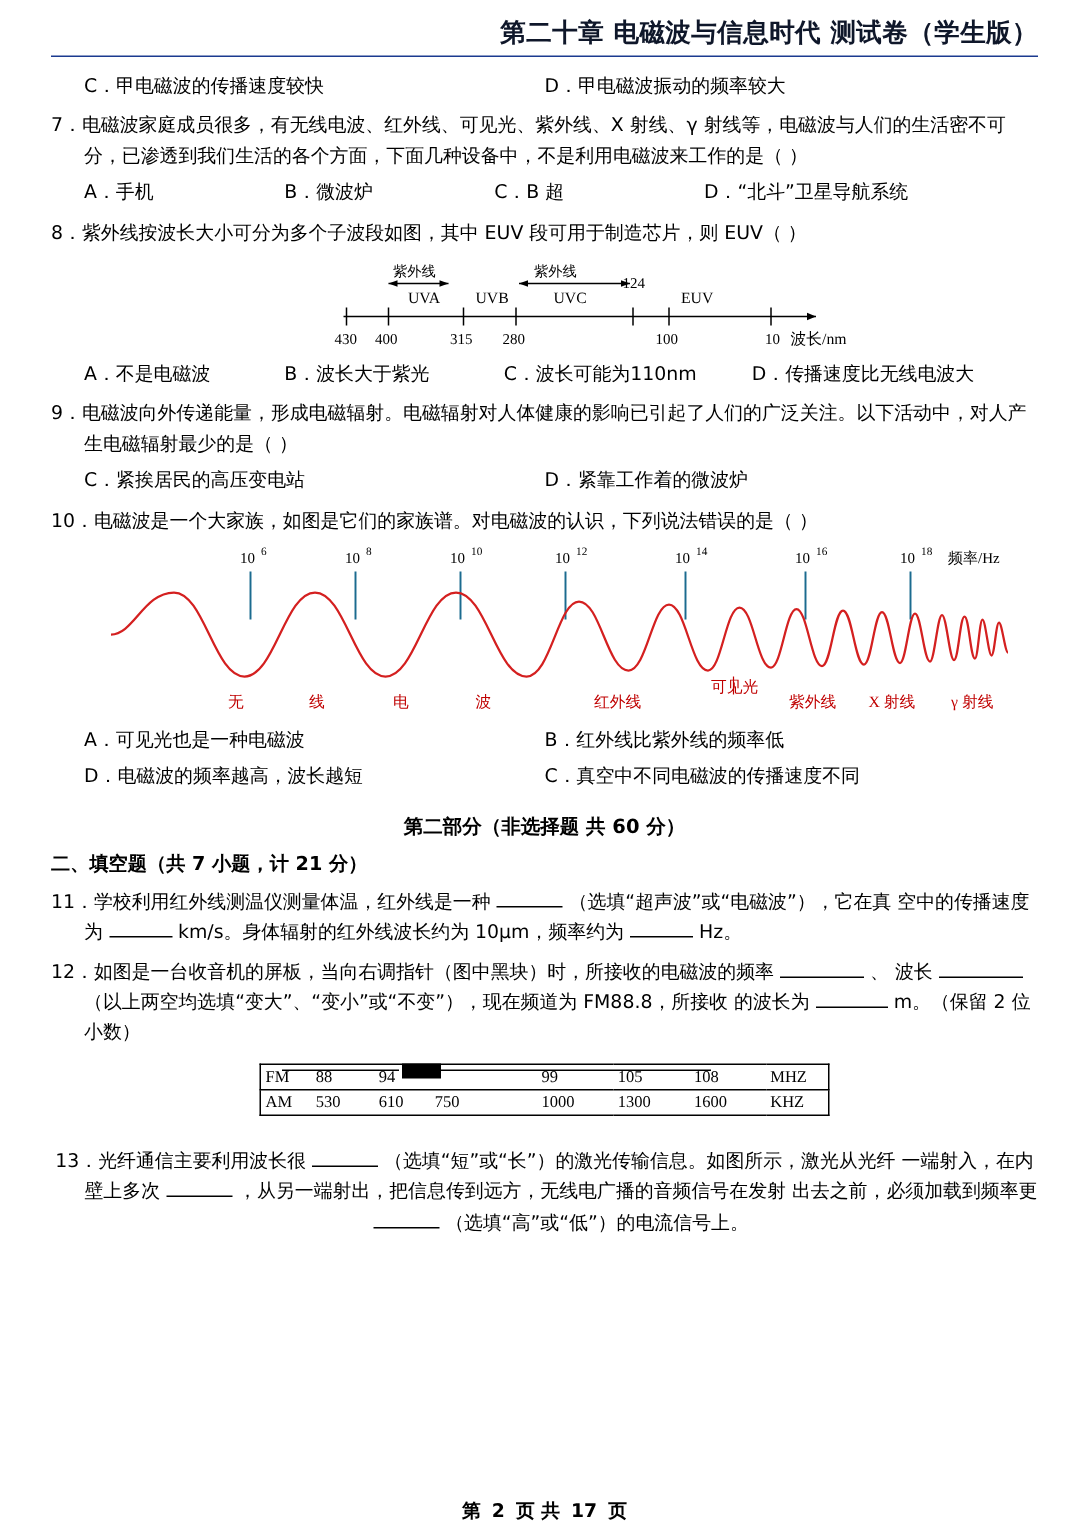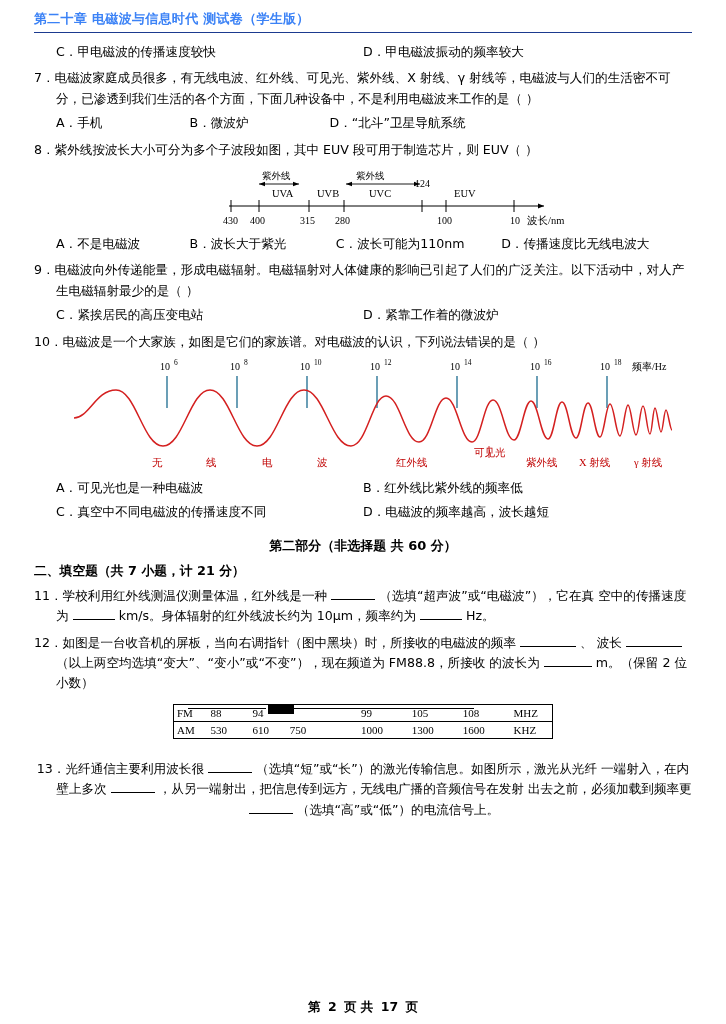--- a/index.html
+++ b/index.html
@@ -13,24 +13,24 @@
     position: relative;
     overflow: hidden;
   }
   .page {
     width: 726px;
     height: 1024px;
     padding: 10px 34px 0 34px;
     position: relative;
   }
   .header {
-    text-align: left;
-    color: #3b82f6;
+    text-align: right;
+    color: #0f172a;
     font-weight: bold;
-    font-size: 13px;
+    font-size: 17px;
     padding-bottom: 4px;
     letter-spacing: 0.3px;
   }
   .hrule {
     border-top: 1.4px solid #1b3a8f;
     margin: 0 0 8px 0;
   }
   .q { font-size: 12.6px; line-height: 1.62; margin: 6px 0 0 0; }
   .q.indent-body { padding-left: 22px; text-indent: -22px; }
   .opts-2 {
@@ -113,20 +113,21 @@
 
   <div class="opts-2 padded">
     <div>C．甲电磁波的传播速度较快</div>
     <div>D．甲电磁波振动的频率较大</div>
   </div>
 
   <div class="q indent-body">7．电磁波家庭成员很多，有无线电波、红外线、可见光、紫外线、X 射线、γ 射线等，电磁波与人们的生活密不可分，已渗透到我们生活的各个方面，下面几种设备中，不是利用电磁波来工作的是（      ）</div>
   <div class="opts-4">
     <div>A．手机</div>
     <div>B．微波炉</div>
+    <div>C．B 超</div>
     <div>D．“北斗”卫星导航系统</div>
   </div>
 
   <div class="q indent-body">8．紫外线按波长大小可分为多个子波段如图，其中 EUV 段可用于制造芯片，则 EUV（       ）</div>
 
   <div class="fig-uv">
     <svg width="658" height="64" viewBox="0 0 658 64">
 
       <line x1="195" y1="40" x2="510" y2="40" stroke="#000" stroke-width="1"></line>
       <polygon points="510,40 504,37.5 504,42.5" fill="#000"></polygon>
@@ -239,22 +240,22 @@
       </g>
       <line x1="455" y1="102" x2="455" y2="90" stroke="#c00000" stroke-width="0.8"></line>
     </svg>
   </div>
 
   <div class="opts-2 padded">
     <div>A．可见光也是一种电磁波</div>
     <div>B．红外线比紫外线的频率低</div>
   </div>
   <div class="opts-2 padded">
+    <div>D．电磁波的频率越高，波长越短</div>
     <div>C．真空中不同电磁波的传播速度不同</div>
-    <div>D．电磁波的频率越高，波长越短</div>
   </div>
 
   <div class="center-title">第二部分（非选择题  共 60 分）</div>
   <div class="section-head">二、填空题（共 7 小题，计 21 分）</div>
 
   <div class="q" style="padding-left:22px; text-indent:-22px;">
     <span>11．学校利用红外线测温仪测量体温，红外线是一种</span>
     <span class="blank" style="width:44px"></span>
     <span>（选填“超声波”或“电磁波”），它在真</span>
     <span>空中的传播速度为</span>

